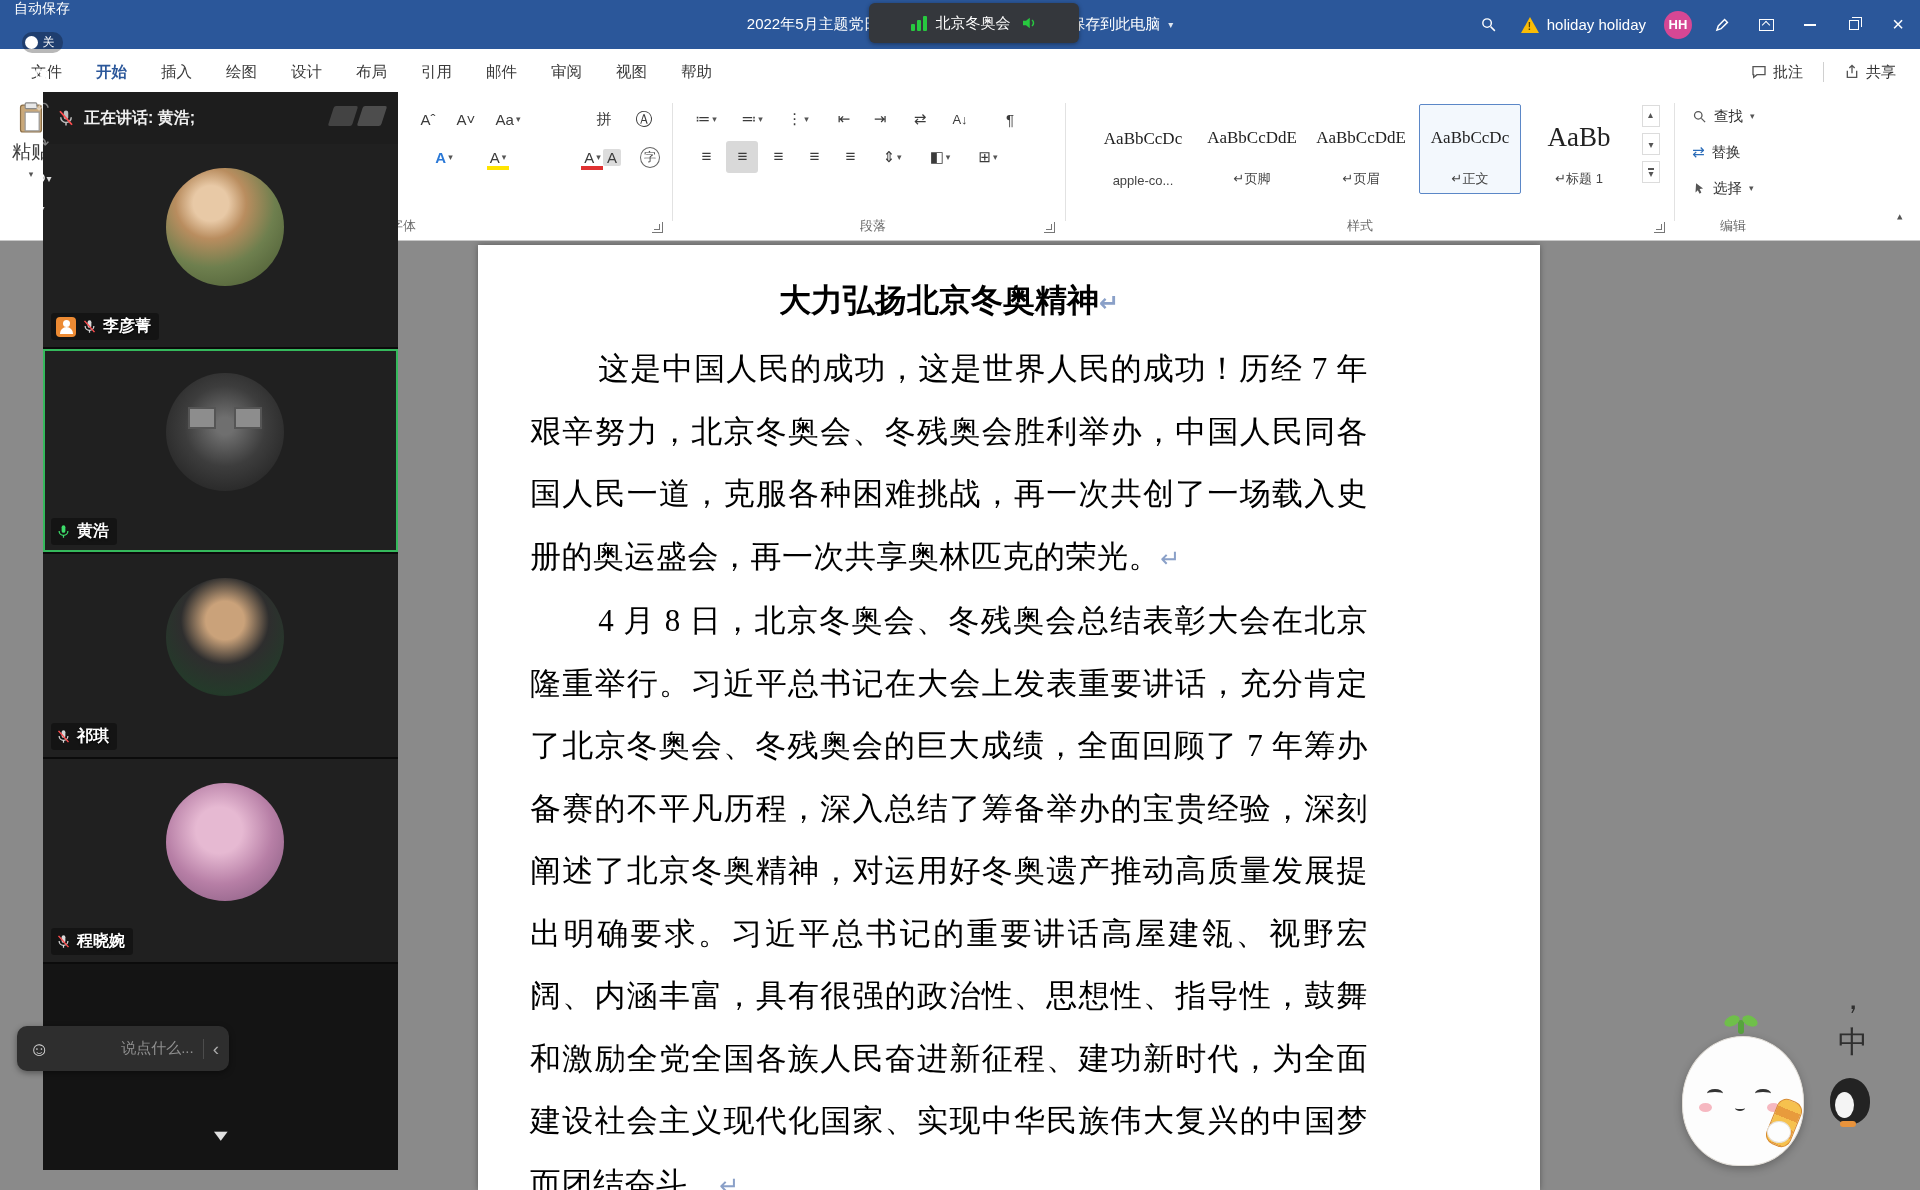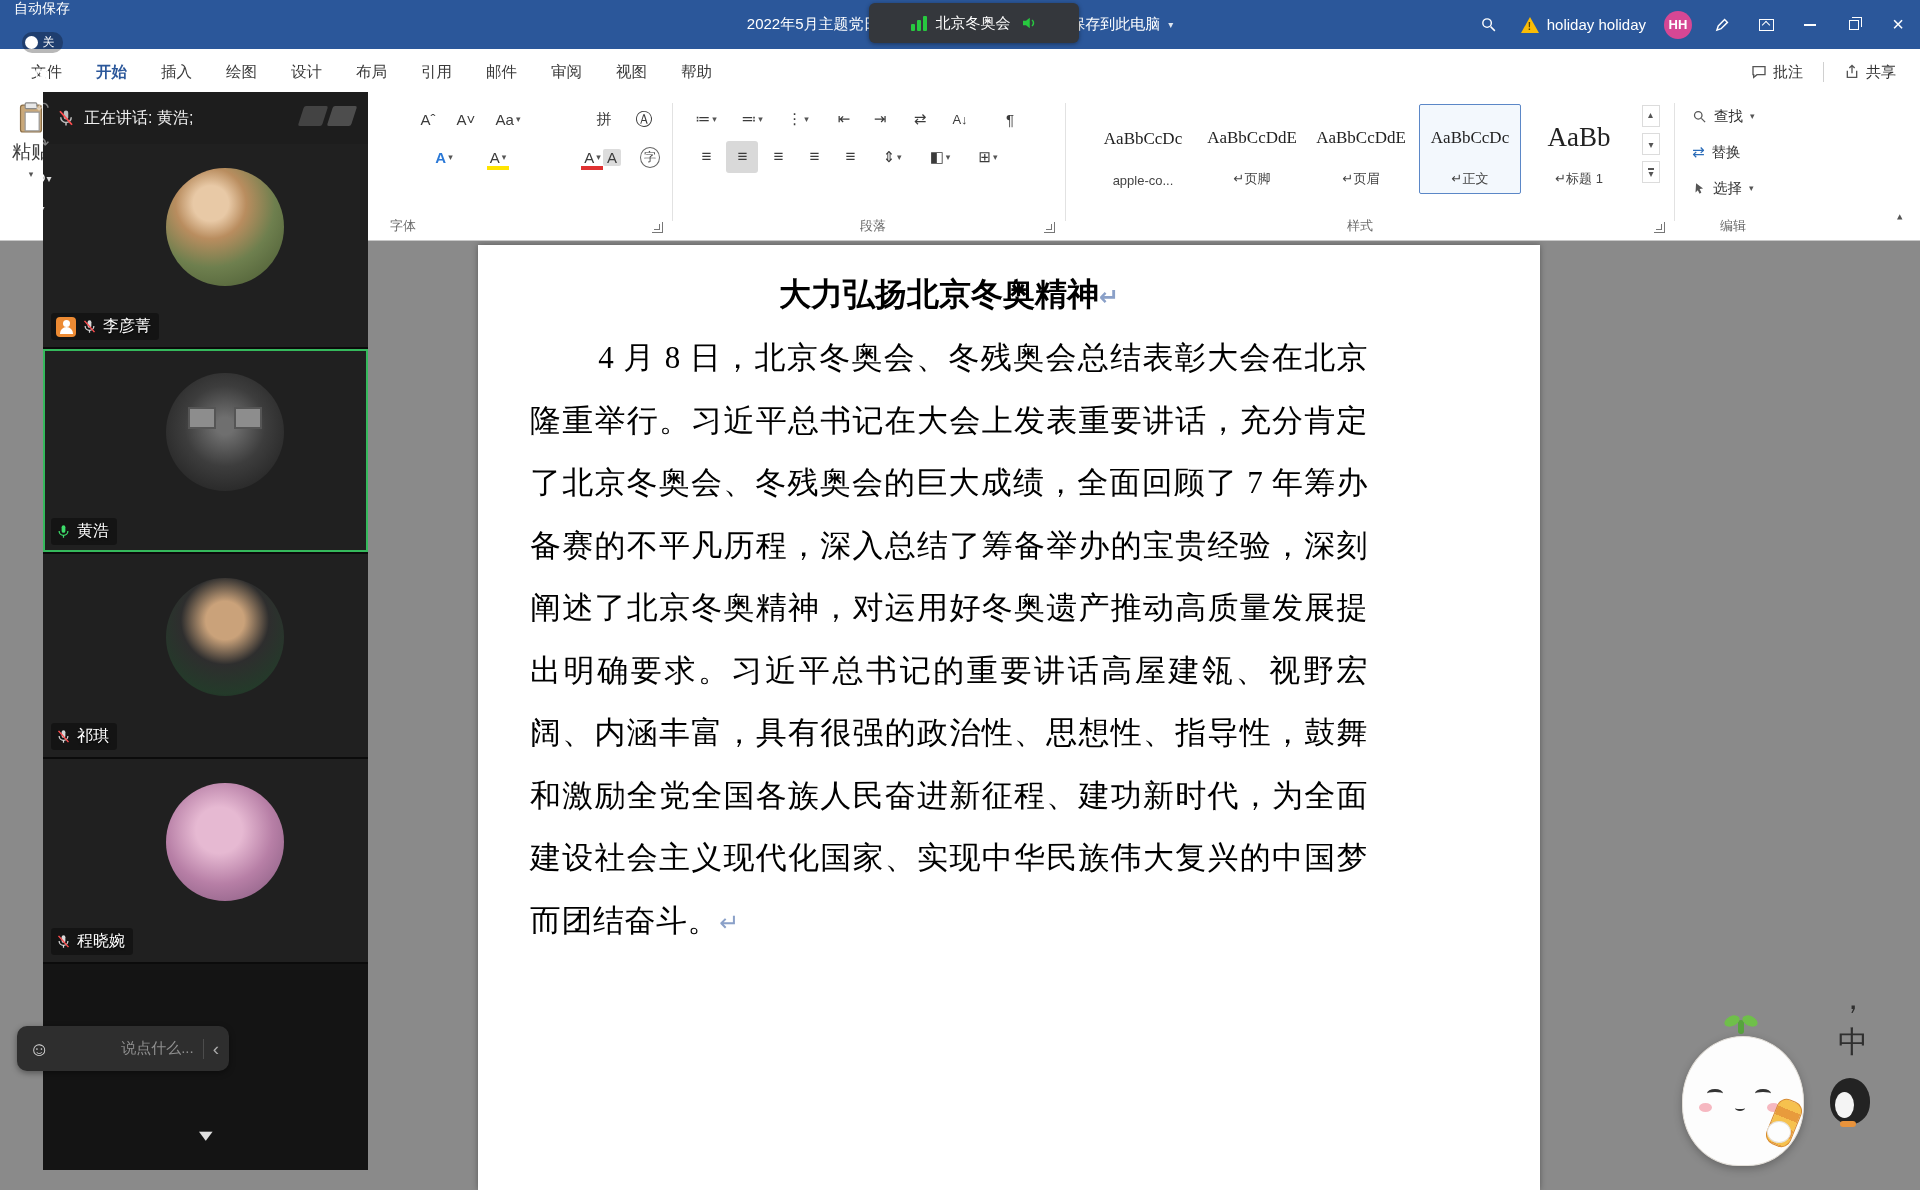--- a/index.html
+++ b/index.html
@@ -81,26 +81,26 @@
   .more-line { border-top:2px solid #555; padding-top:1px; line-height:6px; }
 
   
   .editrow { position:absolute; left:1692px; height:30px; display:flex; align-items:center; gap:7px; font-size:14.5px; color:#333; }
   .swap { color:#2b6cb8; font-size:15px; }
 
   
   .docarea { position:absolute; left:0; top:241px; width:1920px; height:949px; background:#8a8a8a; }
   .page { position:absolute; left:478px; top:4px; width:1062px; height:945px; background:#ffffff; box-shadow:0 0 6px rgba(0,0,0,.35); }
   .doccol { position:absolute; left:52px; width:838px; top:28px; font-family:"Liberation Serif","DejaVu Serif",serif; color:#000; }
-  .dtitle { font-size:32px; font-weight:bold; text-align:center; line-height:43px; margin-bottom:8px; }
+  .dtitle { font-size:32px; font-weight:bold; text-align:center; line-height:54px; margin-bottom:8px; }
   .dpara { font-size:31px; line-height:62.5px; text-align:justify; text-indent:2.2em; letter-spacing:.5px; }
   .rmark { color:#8aa0c8; font-size:24px; font-family:"DejaVu Sans",sans-serif; }
 
   
-  .panel { position:absolute; left:43px; top:92px; width:325px; height:1078px; background:#141414; z-index:50; overflow:hidden; }
+  .panel { position:absolute; left:43px; top:92px; width:355px; height:1078px; background:#141414; z-index:50; overflow:hidden;font-weight:bold; }
   .pstatus { height:52px; display:flex; align-items:center; gap:9px; padding:0 14px; background:#1d1d1d; position:relative; }
   .pstatus .stext { font-size:16px; color:#f0f0f0; }
   .wm { position:absolute; right:14px; top:14px; display:flex; gap:5px; opacity:.8; }
   .wm i { width:24px; height:20px; background:#4d4d4d; transform:skewX(-18deg); border-radius:2px; }
   .wm i:last-child { background:#5a5a5a; }
   .tile { position:relative; height:205px; background:#202020; border-bottom:2px solid #0b0b0b; }
   .tile.speaking { box-shadow:inset 0 0 0 2px #35b95c; }
   .avatar { position:absolute; left:123px; top:24px; width:118px; height:118px; border-radius:50%; }
   .av-li    { background:radial-gradient(circle at 38% 30%, #e8c9a6 0 16%, #b98d5f 32%, #6e7f4e 58%, #45552f 100%); }
   .av-sun   { background:radial-gradient(circle at 50% 28%, #dfe8dc 0 14%, #9fb694 42%, #5c7a4f 74%, #3c5334 100%); }
@@ -405,20 +405,21 @@
 
     <span class="rbtn" style="left:1884px; top:106px;">
         <span class="rot180 dd" style="font-size:11px;">▾</span>
       </span>
   </div>
 
   <div class="docarea">
     <div class="page">
       <div class="doccol">
         <div class="dtitle"><span>大力弘扬北京冬奥精神</span><span class="rmark">↵</span></div>
+        <div class="dpara"><span>这是中国人民的成功，这是世界人民的成功！历经 7 年艰辛努力，北京冬奥会、冬残奥会胜利举办，中国人民同各国人民一道，克服各种困难挑战，再一次共创了一场载入史册的奥运盛会，再一次共享奥林匹克的荣光。</span><span class="rmark">↵</span></div>
         <div class="dpara"><span>4 月 8 日，北京冬奥会、冬残奥会总结表彰大会在北京隆重举行。习近平总书记在大会上发表重要讲话，充分肯定了北京冬奥会、冬残奥会的巨大成绩，全面回顾了 7 年筹办备赛的不平凡历程，深入总结了筹备举办的宝贵经验，深刻阐述了北京冬奥精神，对运用好冬奥遗产推动高质量发展提出明确要求。习近平总书记的重要讲话高屋建瓴、视野宏阔、内涵丰富，具有很强的政治性、思想性、指导性，鼓舞和激励全党全国各族人民奋进新征程、建功新时代，为全面建设社会主义现代化国家、实现中华民族伟大复兴的中国梦而团结奋斗。</span><span class="rmark">↵</span></div>
       </div>
     </div>
   </div>
 
   <div class="panel">
     <div class="pstatus">
       <svg width="18" height="18" viewBox="0 0 24 24">
           <rect x="9" y="2" width="6" height="12" rx="3" fill="#bdbdbd"></rect>
           <path d="M5 11a7 7 0 0 0 14 0" stroke="#bdbdbd" stroke-width="2" fill="none"></path>

